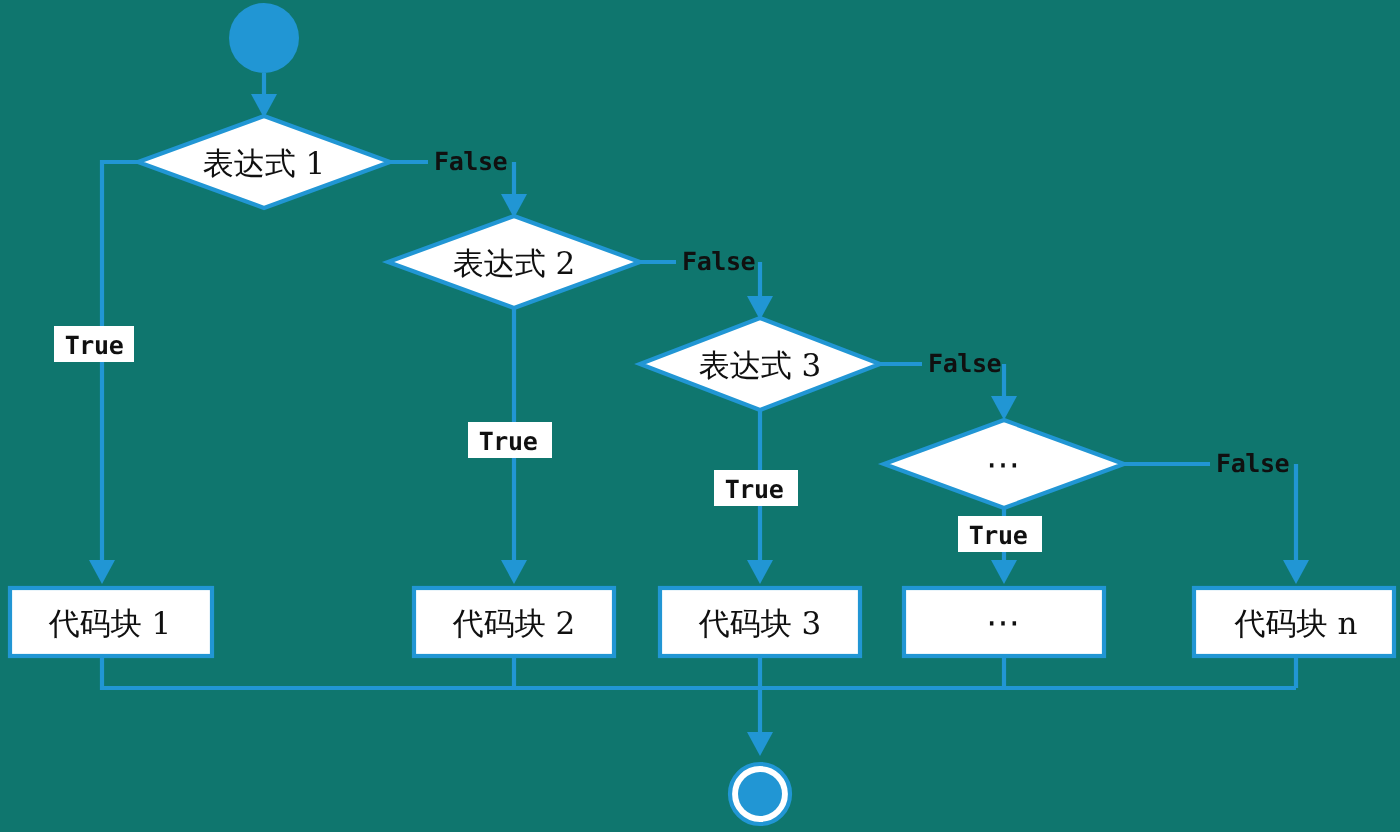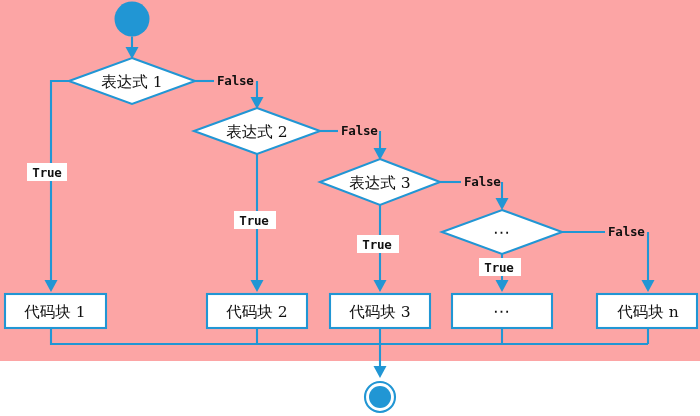--- a/index.html
+++ b/index.html
@@ -9,22 +9,22 @@
   }
   body {
     width: 700px;
     height: 416px;
     font-family: "Liberation Sans", sans-serif;
     overflow: hidden;
   }
   #flow-root {
     position: relative;
     width: 700px;
-    height: 361px;
-    background: #fca5a5;
+    height: 416px;
+    background: #0f766e;
   }
   svg#flow-svg {
     position: absolute;
     left: 0;
     top: 0;
     width: 700px;
     height: 416px;
     display: block;
   }
   .edge-label {

